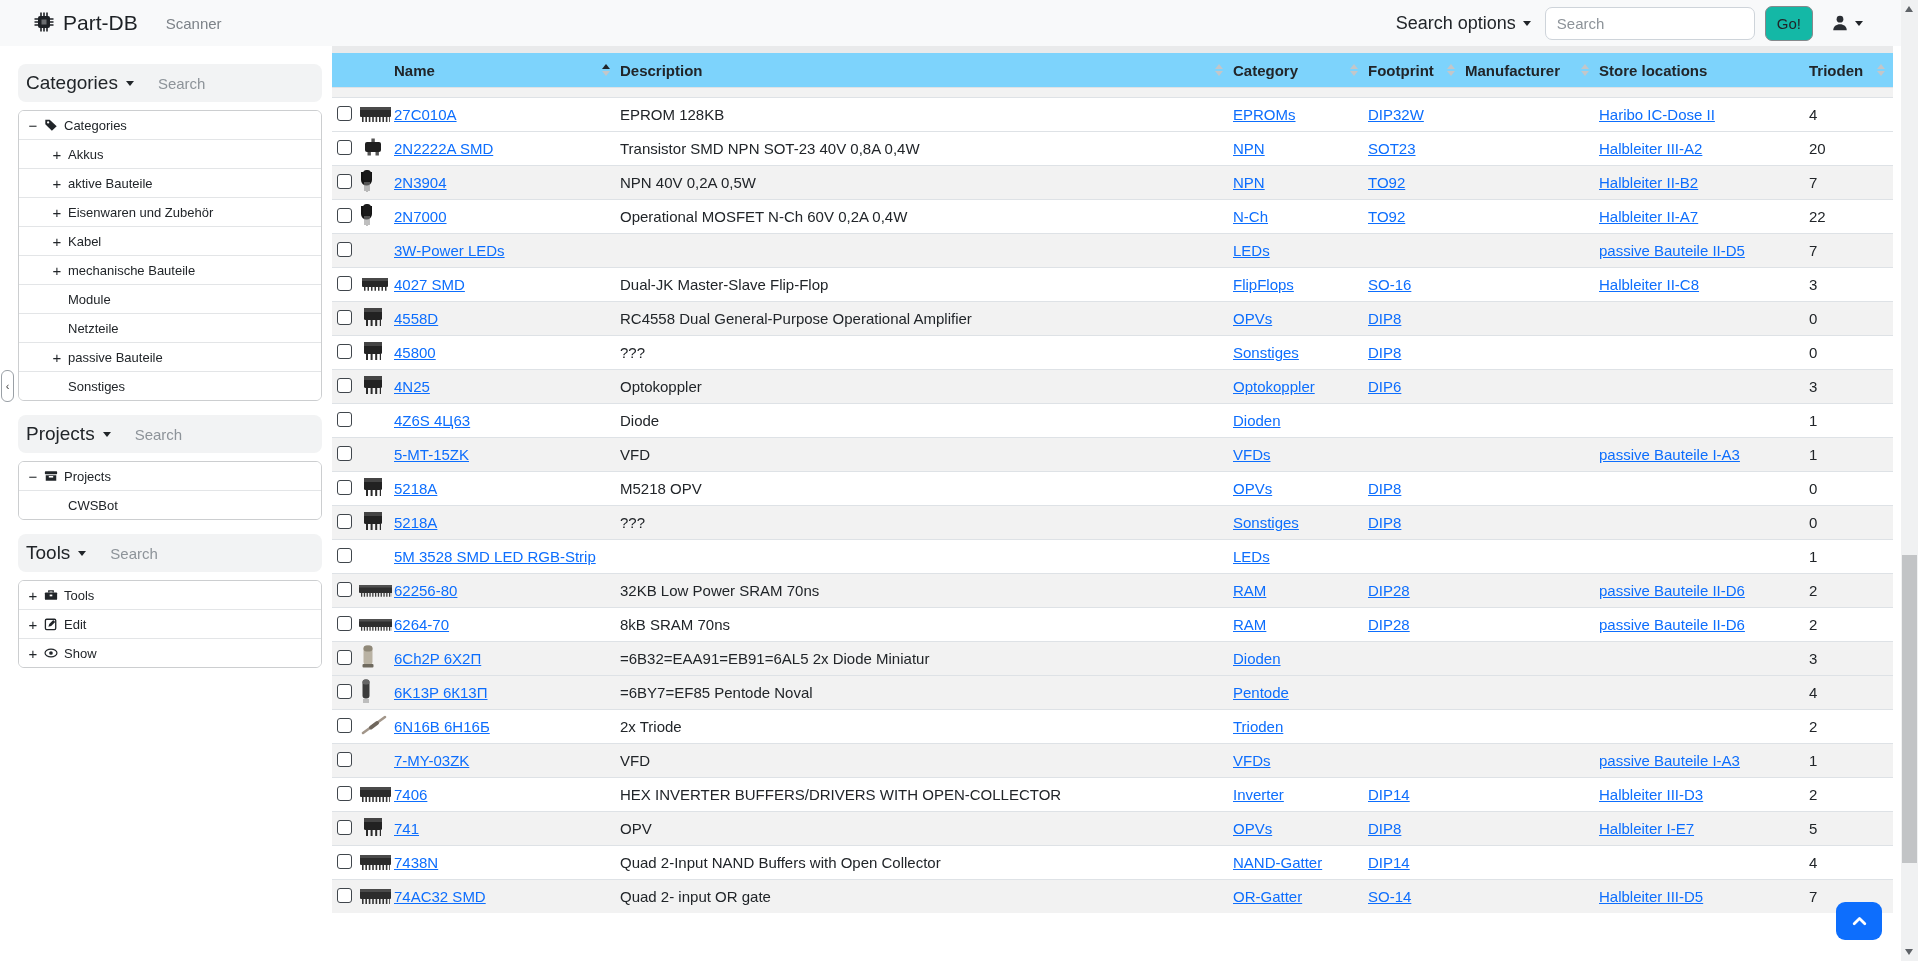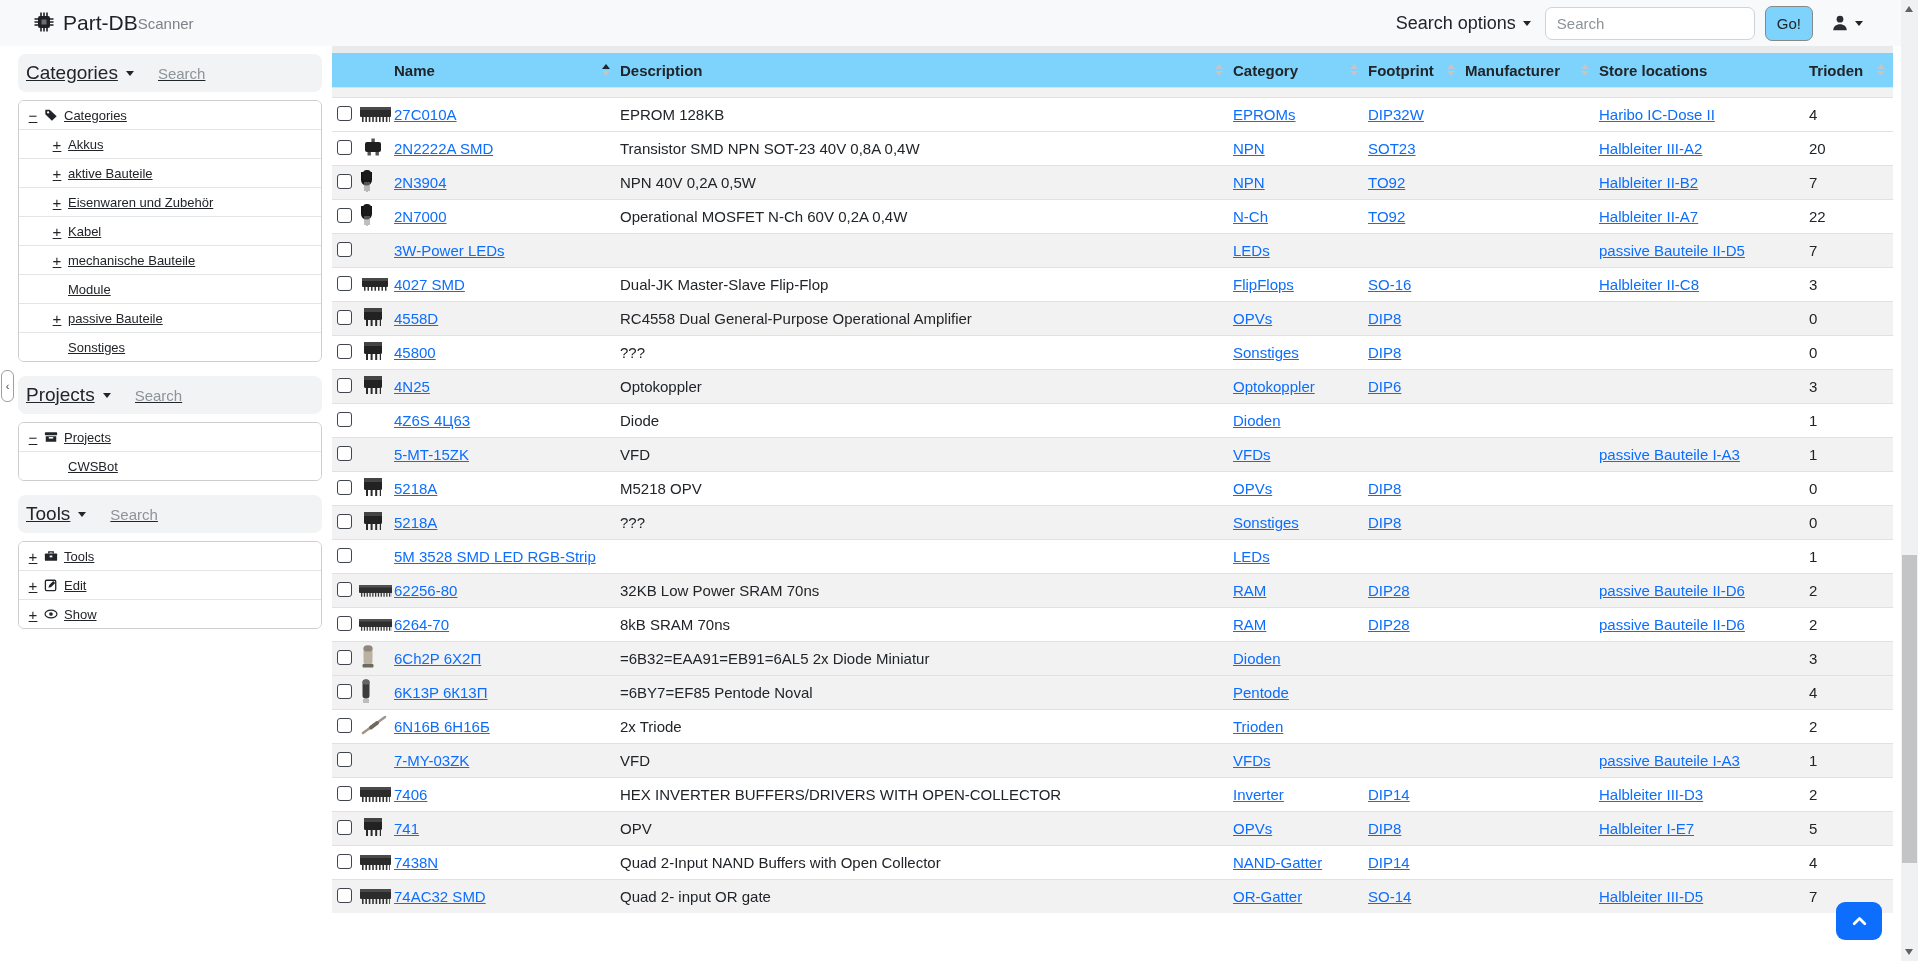--- a/index.html
+++ b/index.html
@@ -5,34 +5,34 @@
   html,body{margin:0;padding:0;width:1918px;height:961px;overflow:hidden;background:#fff;
     font-family:"Liberation Sans",sans-serif;color:#212529;}
   :root{--link:#0d6efd;--border:#dee2e6;--stripe:#f2f2f2;}
   a{color:var(--link);text-decoration:underline;cursor:pointer;}
 
   
   .navbar{position:absolute;top:0;left:0;width:1901px;height:46px;background:#f8f9fa;
     display:flex;align-items:center;z-index:5;}
   .brand{display:flex;align-items:flex-start;gap:8px;margin-left:33px;cursor:pointer;}
   .brand-text{font-size:21px;color:#1d2125;}
-  .nav-scanner{font-size:15px;color:#7c8288;text-decoration:none;cursor:pointer;}
+  .nav-scanner{margin-left:28px;font-size:15px;color:#7c8288;text-decoration:none;cursor:pointer;}
   .nav-right{margin-left:auto;margin-right:38px;display:flex;align-items:center;}
   .search-options{display:flex;align-items:center;gap:7px;font-size:18px;color:#212529;cursor:pointer;}
   .caret-dn{width:0;height:0;border-left:4.5px solid transparent;border-right:4.5px solid transparent;
     border-top:5px solid #212529;display:inline-block;}
   .nav-search{margin-left:14px;width:186px;height:31px;border:1px solid #ced4da;border-radius:7px;
     font-family:"Liberation Sans",sans-serif;font-size:15px;padding:0 11px;background:#fff;color:#212529;outline:none;}
   .nav-search::placeholder{color:#8d9399;}
   .go-btn{margin-left:10px;height:35px;padding:0 11px;border:1px solid #86898c;border-radius:7px;
-    background:#7dd3fc;font-family:"Liberation Sans",sans-serif;font-size:15px;color:#212529;cursor:pointer;}
+    background:#14b8a6;font-family:"Liberation Sans",sans-serif;font-size:15px;color:#212529;cursor:pointer;}
   .user-menu{margin-left:18px;display:flex;align-items:center;gap:6px;cursor:pointer;}
 
   
-  .sidebar{position:absolute;left:18px;top:54px;width:304px;text-decoration:underline;}
+  .sidebar{position:absolute;left:18px;top:64px;width:304px;}
   .side-head{height:38px;background:#f2f3f4;border-radius:8px;display:flex;align-items:center;
     padding:0 8px;margin-bottom:8px;}
   .side-title{font-size:19px;color:#212529;display:flex;align-items:center;gap:8px;cursor:pointer;white-space:nowrap;}
   .side-search{border:none;background:transparent;outline:none;margin-left:22px;flex:1;min-width:40px;
     font-family:"Liberation Sans",sans-serif;font-size:15px;color:#212529;}
   .side-search::placeholder{color:#8d9399;}
   .tree{background:#fff;border:1px solid #ccced0;border-radius:6px;margin-bottom:14px;overflow:hidden;}
   .tree-item{height:28px;display:flex;align-items:center;font-size:13px;cursor:pointer;background:#fff;}
   .tree-item + .tree-item{border-top:1px solid #e3e5e7;}
   .tree-item .tgl{width:12px;text-align:center;font-size:15px;color:#212529;flex:0 0 12px;margin-right:5px;}
@@ -144,20 +144,24 @@
         <span class="tgl">+</span>
         <span>Kabel</span>
       </div>
       <div class="tree-item lvl1">
         <span class="tgl">+</span>
         <span>mechanische Bauteile</span>
       </div>
       <div class="tree-item lvl1">
         <span class="tgl"></span>
         <span>Module</span>
+      </div>
+      <div class="tree-item lvl1">
+        <span class="tgl"></span>
+        <span>Netzteile</span>
       </div>
       <div class="tree-item lvl1">
         <span class="tgl">+</span>
         <span>passive Bauteile</span>
       </div>
       <div class="tree-item lvl1">
         <span class="tgl"></span>
         <span>Sonstiges</span>
       </div>
     </div>

